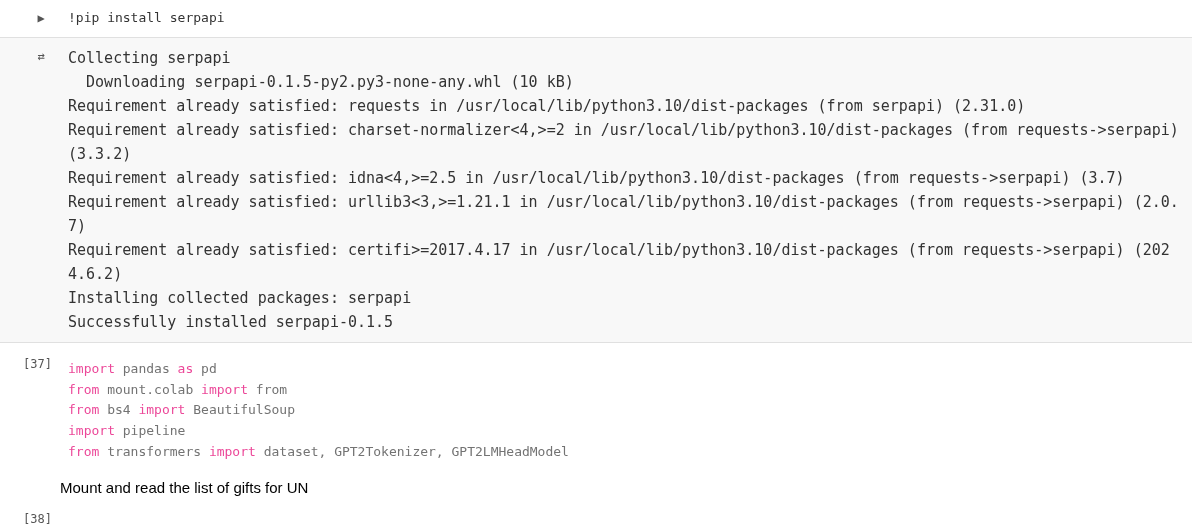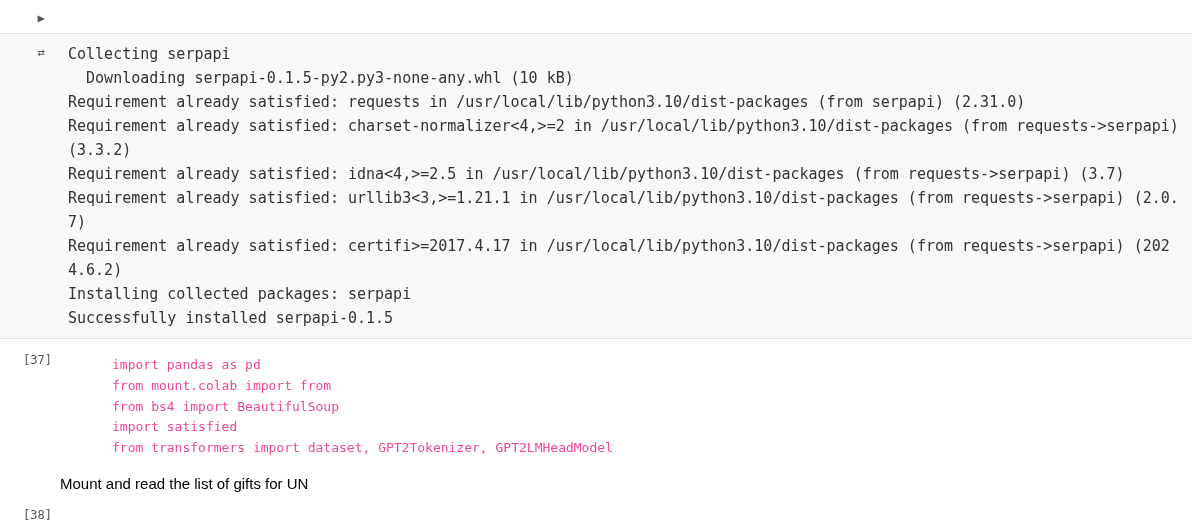--- a/index.html
+++ b/index.html
@@ -74,68 +74,71 @@
       display: flex;
       align-items: center;
       justify-content: center;
       color: #555;
       margin-top: 1px;
     }
 
     
     .kw { color: #ec4899; }   
     .str { color: #c0392b; text-decoration: underline; }
-    .plain { color: #ec4899; }
+    .plain { color: #737373; }
     .output-text { color: #333; font-size: 15px; }
 
     .markdown-cell {
       padding: 8px 60px 6px 60px;
       font-family: sans-serif;
       font-size: 15px;
       color: #000000;
       font-weight: normal;
     }
 
     pre { white-space: pre-wrap; word-break: break-all; }
   </style>
 </head>
 <body>
 
 <div class="cell code-cell">
   <div class="cell-gutter">
     <span class="run-btn">▶</span>
+  </div>
+  <div class="cell-content">
+    <pre><span>!pip install serpapi</span></pre>
   </div>
 </div>
 
 <div class="cell output-cell">
   <div class="cell-gutter">
     <span class="swap-icon">⇄</span>
   </div>
   <div class="cell-content output-text">
     <pre id="pip-output-pre">Collecting serpapi
   Downloading serpapi-0.1.5-py2.py3-none-any.whl (10 kB)
 Requirement already satisfied: requests in /usr/local/lib/python3.10/dist-packages (from serpapi) (2.31.0)
 Requirement already satisfied: charset-normalizer&lt;4,&gt;=2 in /usr/local/lib/python3.10/dist-packages (from requests-&gt;serpapi) (3.3.2)
 Requirement already satisfied: idna&lt;4,&gt;=2.5 in /usr/local/lib/python3.10/dist-packages (from requests-&gt;serpapi) (3.7)
 Requirement already satisfied: urllib3&lt;3,&gt;=1.21.1 in /usr/local/lib/python3.10/dist-packages (from requests-&gt;serpapi) (2.0.7)
 Requirement already satisfied: certifi&gt;=2017.4.17 in /usr/local/lib/python3.10/dist-packages (from requests-&gt;serpapi) (2024.6.2)
 Installing collected packages: serpapi
 Successfully installed serpapi-0.1.5</pre>
   </div>
 </div>
 
-<div class="cell code-cell" style="margin-top:8px;gap:44px;">
+<div class="cell code-cell" style="margin-top:8px;">
   <div class="cell-gutter">
     <span class="cell-number">[37]</span>
   </div>
   <div class="cell-content">
     <pre id="import-code-block"><span class="kw">import</span><span class="plain"> pandas </span><span class="kw">as</span><span class="plain"> pd</span>
 <span class="kw">from</span><span class="plain"> mount.colab </span><span class="kw">import</span><span class="plain"> from</span>
 <span class="kw">from</span><span class="plain"> bs4 </span><span class="kw">import</span><span class="plain"> BeautifulSoup</span>
-<span class="kw">import</span><span class="plain"> satisfied</span>
+<span class="kw">import</span><span class="plain"> pipeline</span>
 <span class="kw">from</span><span class="plain"> transformers </span><span class="kw">import</span><span class="plain"> dataset, GPT2Tokenizer, GPT2LMHeadModel</span></pre>
   </div>
 </div>
 
 <div class="markdown-cell">
   <span>Mount and read the list of gifts for UN</span>
 </div>
 
 <div class="cell code-cell" style="margin-top:4px;text-align:center;">
   <div class="cell-gutter">

